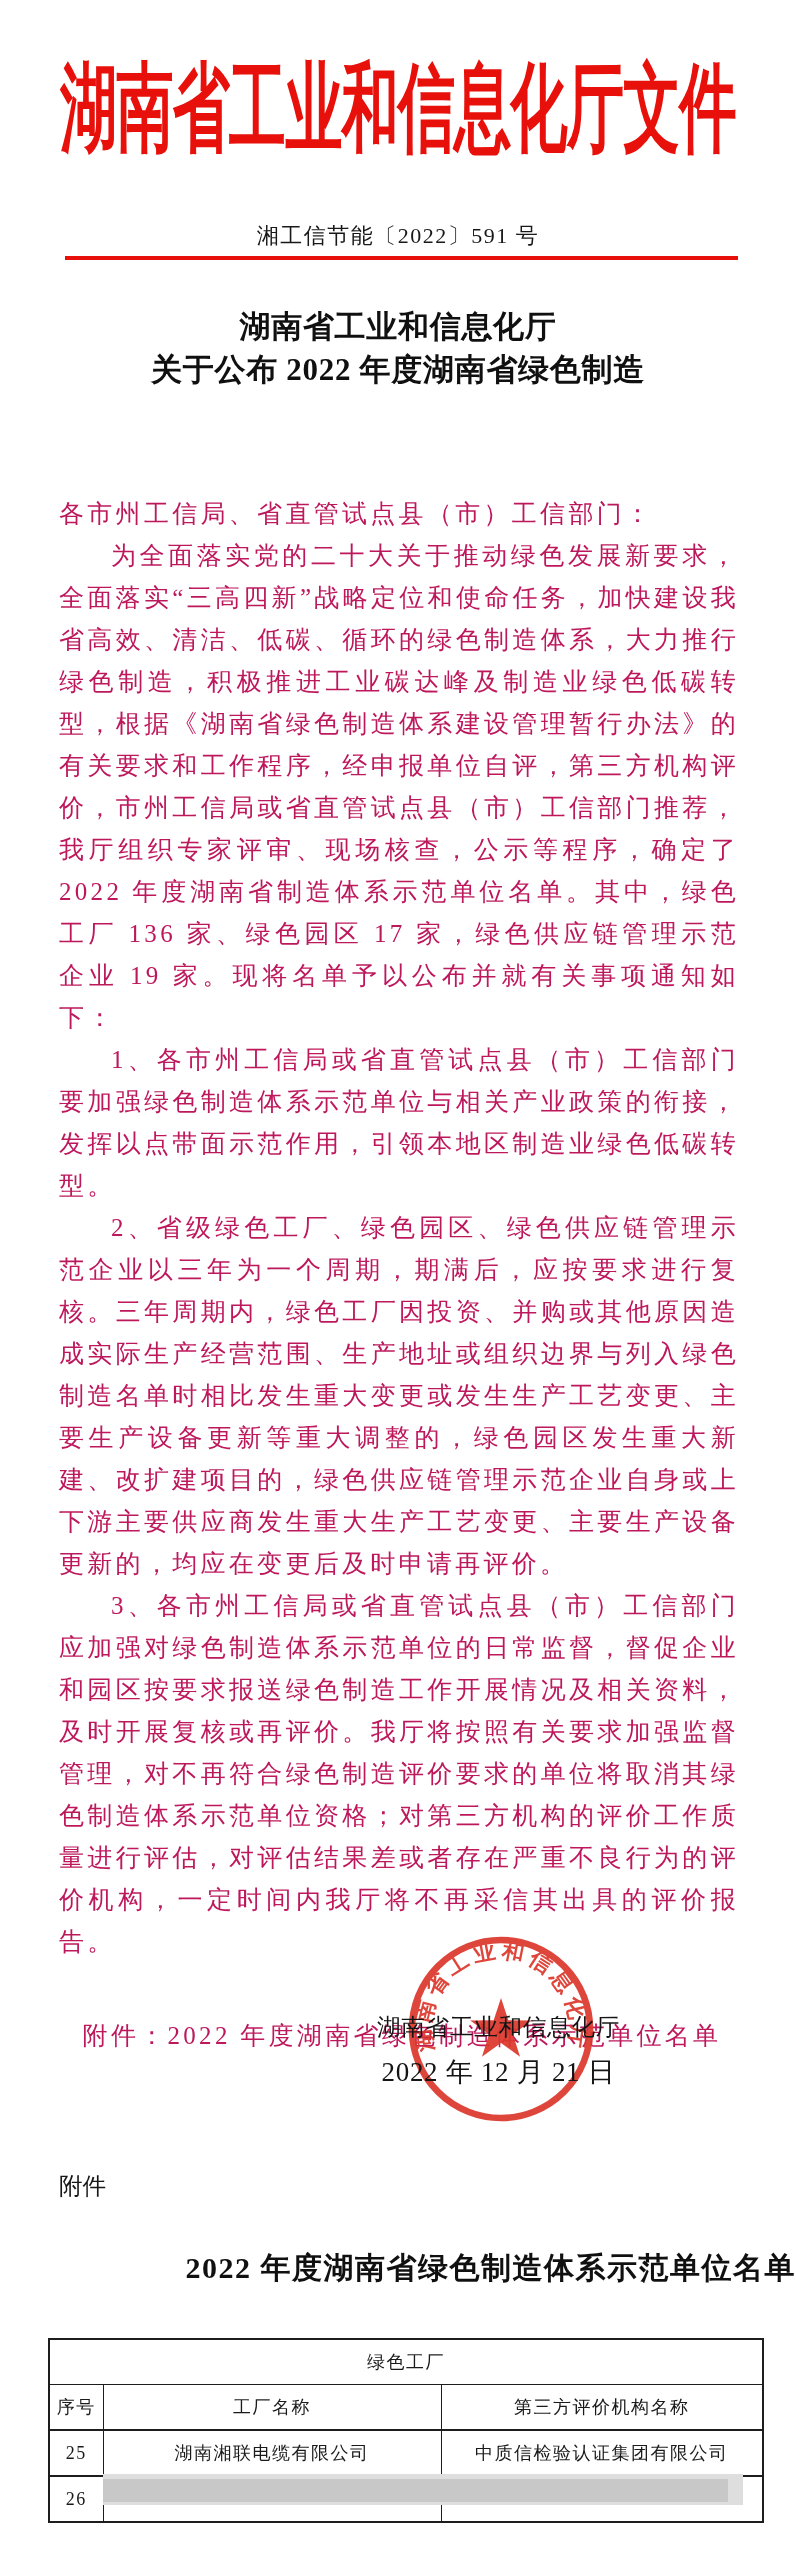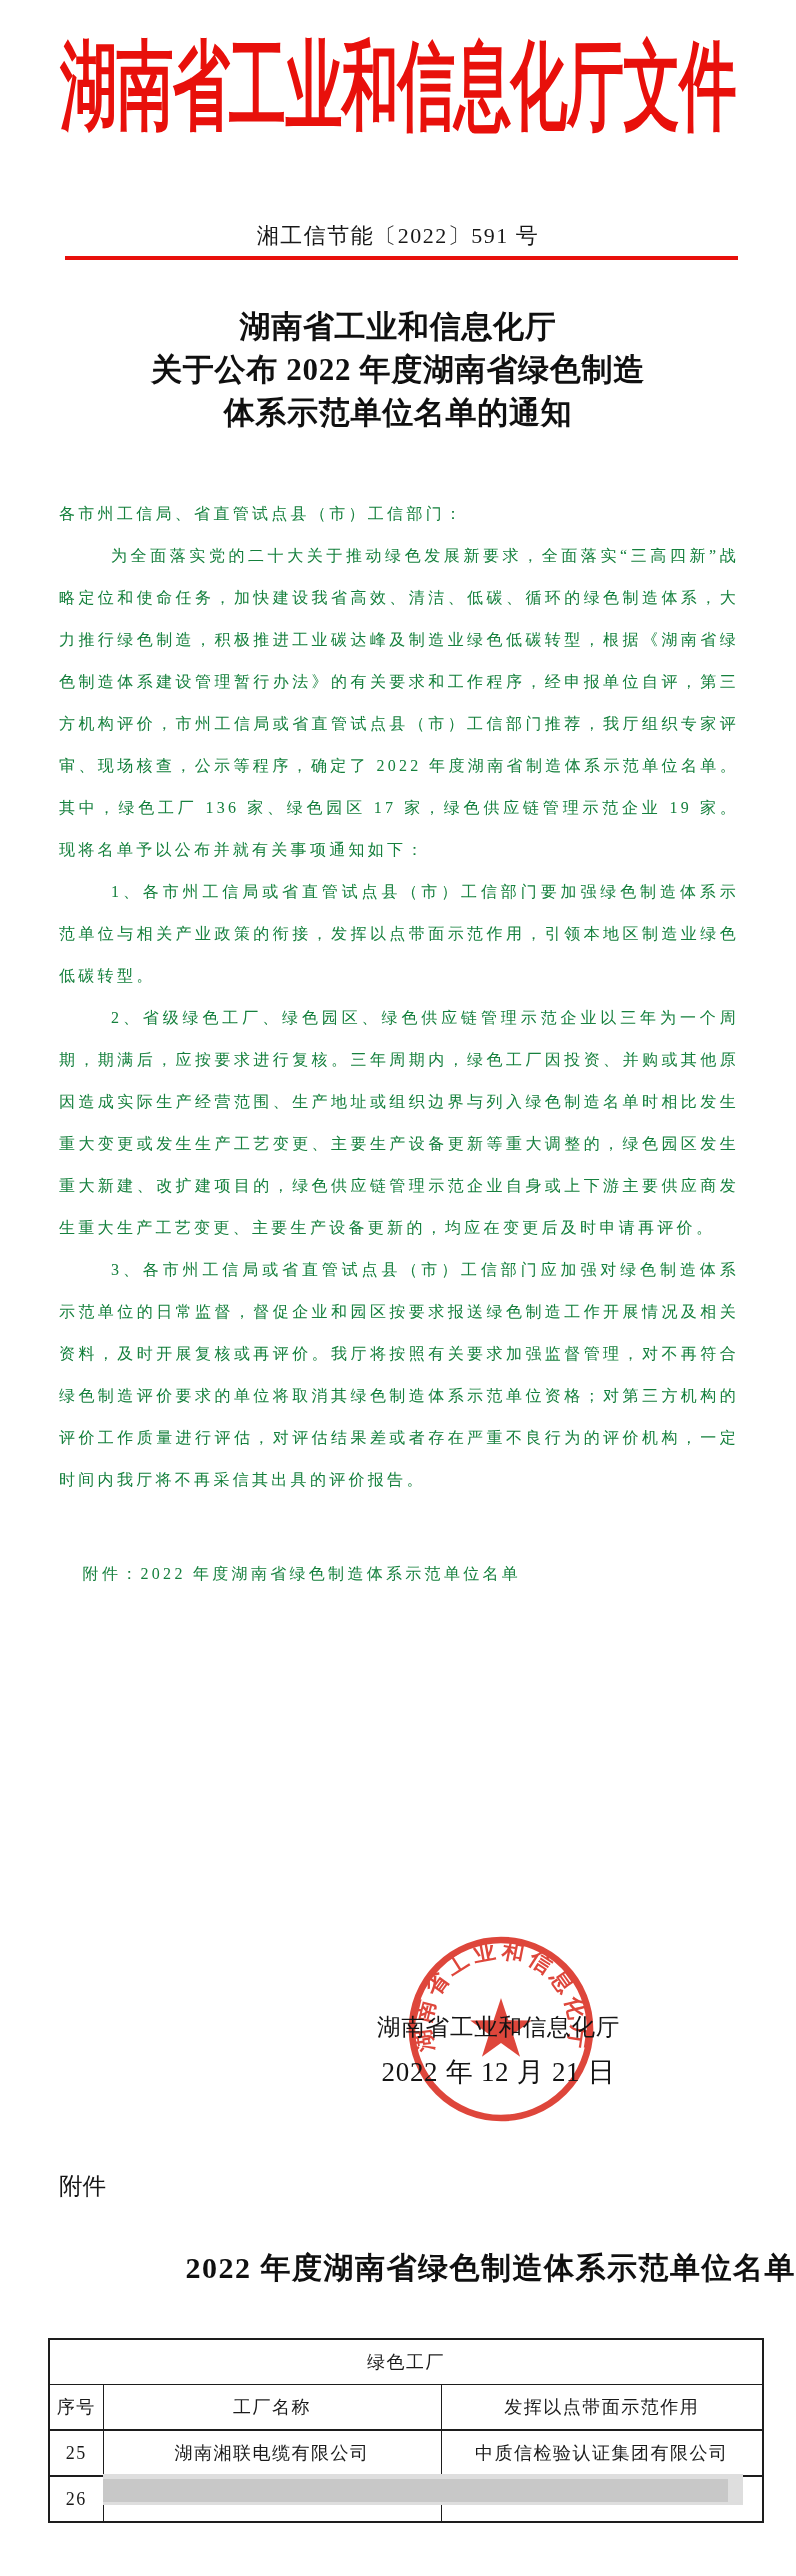--- a/index.html
+++ b/index.html
@@ -4,21 +4,21 @@
 <style>
   html,body{margin:0;padding:0;}
   body{
     width:796px;height:2576px;position:relative;background:#ffffff;
     font-family:"Liberation Serif","DejaVu Serif",serif;color:#141414;
     overflow:hidden;
   }
   
   .red-head{
     position:absolute;top:58px;left:0;width:796px;height:103px;
-    display:flex;justify-content:center;
+    display:flex;align-items:center;justify-content:center;
   }
   .red-head span{
     font-size:57px;font-weight:700;color:#e8100b;white-space:nowrap;
     letter-spacing:-0.7px;transform:scaleY(1.7);transform-origin:center;
   }
   .doc-no{
     position:absolute;top:221px;left:0;width:796px;text-align:center;
     font-size:22px;letter-spacing:1.5px;color:#181818;
   }
   .red-rule{
@@ -27,22 +27,22 @@
   }
   
   .doc-title{
     position:absolute;top:305px;left:0;width:796px;text-align:center;
     font-size:31px;line-height:43px;font-weight:700;color:#101010;
     letter-spacing:0.7px;
   }
   
   .body-block{
     position:absolute;top:493px;left:59px;width:680px;
-    font-size:16px;line-height:42px;letter-spacing:3.3px;
-    text-align:justify;color:#15803d;
+    font-size:25px;line-height:42px;letter-spacing:3.3px;
+    text-align:justify;color:#be185d;
   }
   .body-block p{margin:0;text-indent:52px;}
   .body-block p.salutation{text-indent:0;}
   .body-block p.attach-note{text-indent:23.6px;margin-top:52px;}
   
   .sign-block{
     position:absolute;top:2012px;left:354px;width:289px;text-align:center;
     z-index:3;
   }
   .sign-agency{font-size:23.6px;line-height:31px;letter-spacing:0.7px;}
@@ -88,21 +88,20 @@
   <span>湖南省工业和信息化厅文件</span>
 </div>
 
 <div class="doc-no">湘工信节能〔2022〕591 号</div>
 
 <div class="red-rule"></div>
 
 <div class="doc-title">
   <div>湖南省工业和信息化厅</div>
   <div>关于公布 2022 年度湖南省绿色制造</div>
-  <div>体系示范单位名单的通知</div>
 </div>
 
 <div class="body-block">
   <p class="salutation">各市州工信局、省直管试点县（市）工信部门：</p>
   <p>为全面落实党的二十大关于推动绿色发展新要求，全面落实“三高四新”战略定位和使命任务，加快建设我省高效、清洁、低碳、循环的绿色制造体系，大力推行绿色制造，积极推进工业碳达峰及制造业绿色低碳转型，根据《湖南省绿色制造体系建设管理暂行办法》的有关要求和工作程序，经申报单位自评，第三方机构评价，市州工信局或省直管试点县（市）工信部门推荐，我厅组织专家评审、现场核查，公示等程序，确定了 2022 年度湖南省制造体系示范单位名单。其中，绿色工厂 136 家、绿色园区 17 家，绿色供应链管理示范企业 19 家。现将名单予以公布并就有关事项通知如下：</p>
   <p>1、各市州工信局或省直管试点县（市）工信部门要加强绿色制造体系示范单位与相关产业政策的衔接，发挥以点带面示范作用，引领本地区制造业绿色低碳转型。</p>
   <p>2、省级绿色工厂、绿色园区、绿色供应链管理示范企业以三年为一个周期，期满后，应按要求进行复核。三年周期内，绿色工厂因投资、并购或其他原因造成实际生产经营范围、生产地址或组织边界与列入绿色制造名单时相比发生重大变更或发生生产工艺变更、主要生产设备更新等重大调整的，绿色园区发生重大新建、改扩建项目的，绿色供应链管理示范企业自身或上下游主要供应商发生重大生产工艺变更、主要生产设备更新的，均应在变更后及时申请再评价。</p>
   <p>3、各市州工信局或省直管试点县（市）工信部门应加强对绿色制造体系示范单位的日常监督，督促企业和园区按要求报送绿色制造工作开展情况及相关资料，及时开展复核或再评价。我厅将按照有关要求加强监督管理，对不再符合绿色制造评价要求的单位将取消其绿色制造体系示范单位资格；对第三方机构的评价工作质量进行评估，对评估结果差或者存在严重不良行为的评价机构，一定时间内我厅将不再采信其出具的评价报告。</p>
   <p class="attach-note">附件：2022 年度湖南省绿色制造体系示范单位名单</p>
 </div>
@@ -133,21 +132,21 @@
     <col style="width:338px">
     <col style="width:322px">
   </colgroup>
   <tbody>
       <tr>
     <td class="group-hdr" colspan="3">绿色工厂</td>
   </tr>
   <tr class="hdr2">
     <td>序号</td>
     <td>工厂名称</td>
-    <td>发挥以点带面示范作用</td>
+    <td>第三方评价机构名称</td>
   </tr>
   <tr class="row-25">
     <td>25</td>
     <td class="cell-left">湖南湘联电缆有限公司</td>
     <td class="cell-left">中质信检验认证集团有限公司</td>
   </tr>
   <tr>
     <td>26</td>
     <td class="cell-left"></td>
     <td class="cell-left"></td>

